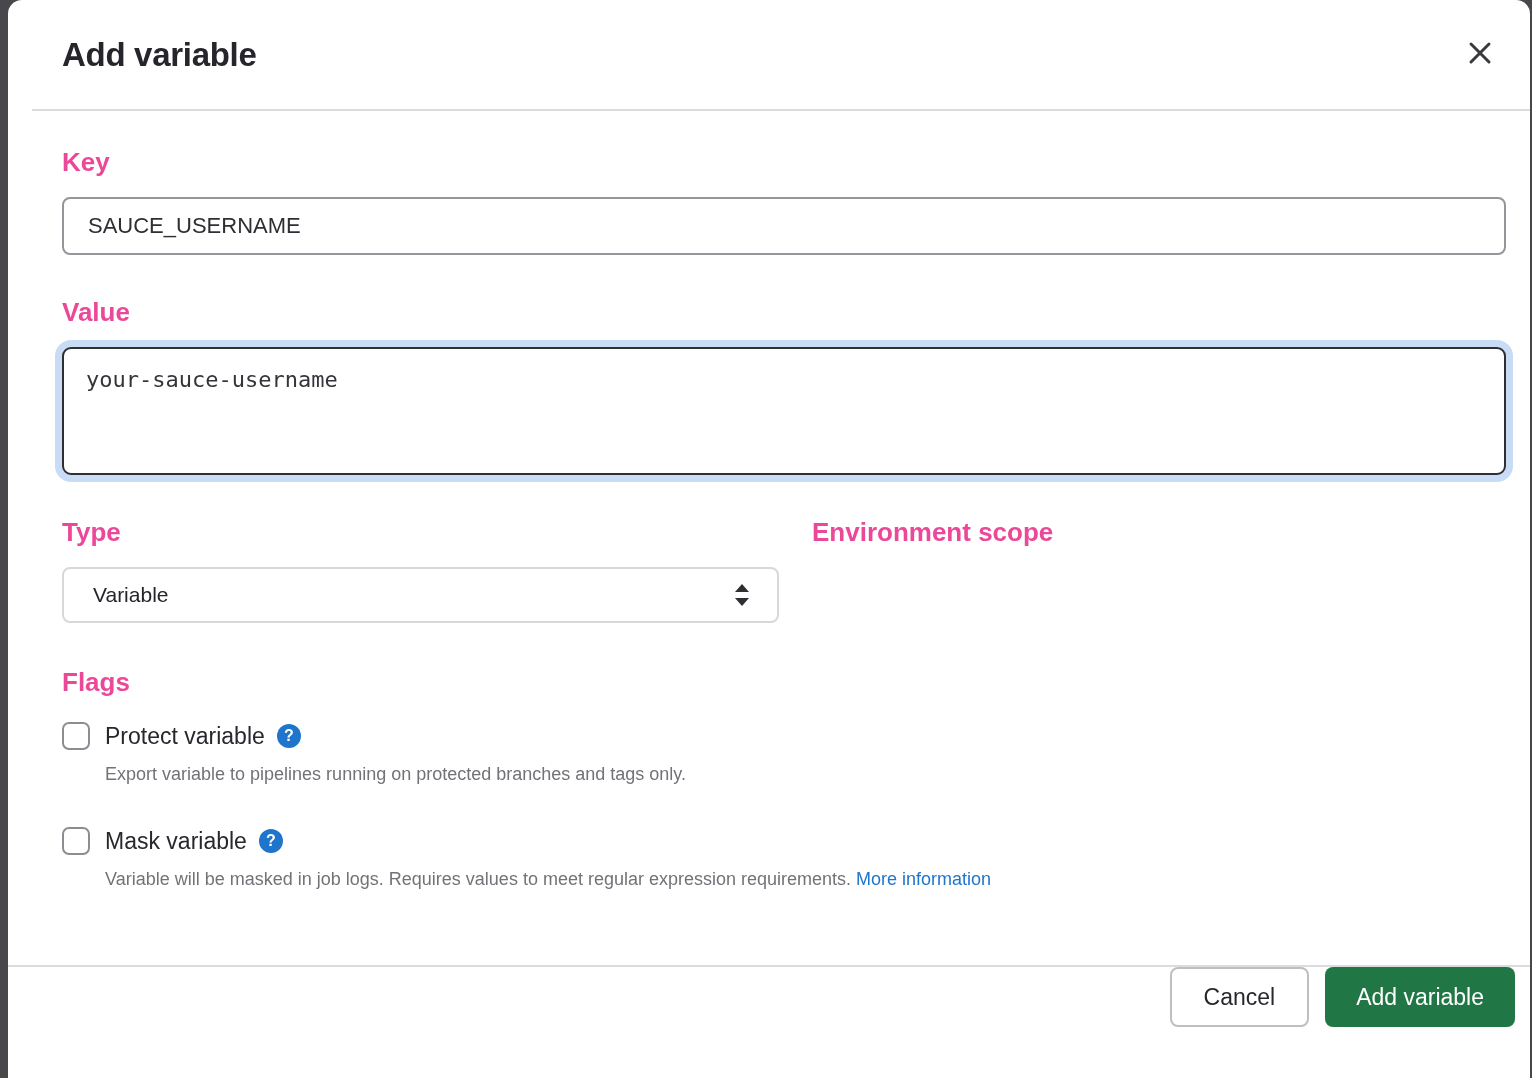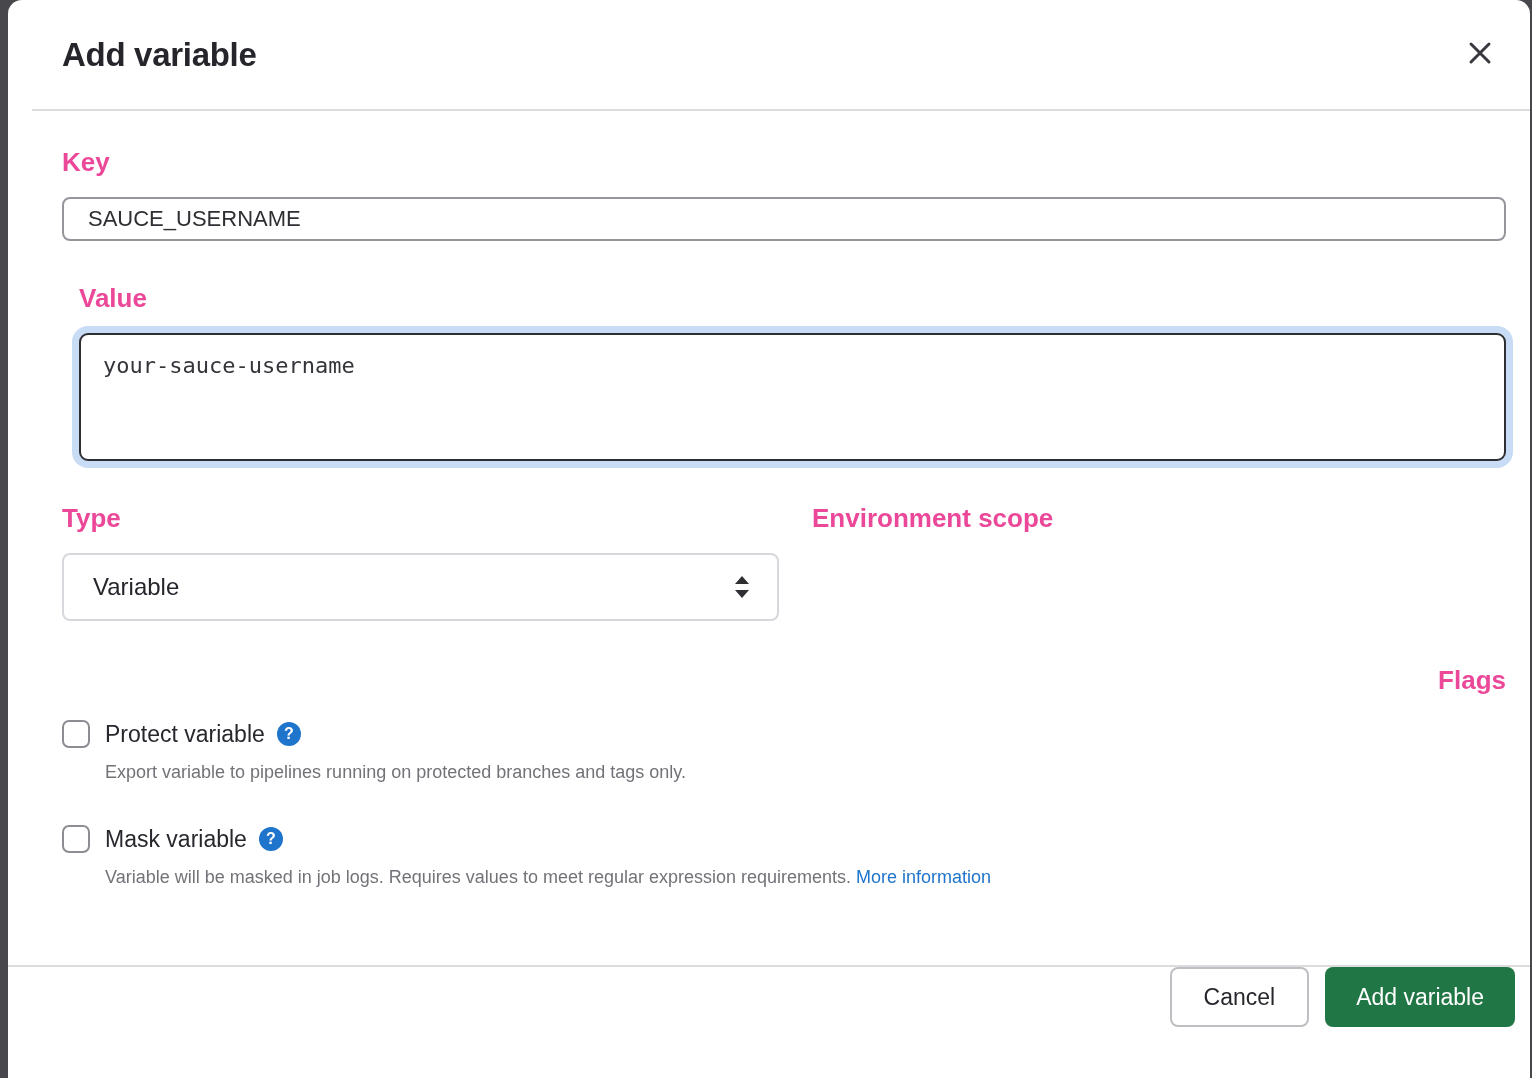--- a/index.html
+++ b/index.html
@@ -47,31 +47,31 @@
   .modal-body { padding: 36px 24px 0 30px; }
   .field-label {
     font-size: 26px;
     font-weight: 700;
     color: #ec4899;
     margin-bottom: 19px;
   }
   .text-input {
     display: block;
     width: 100%;
-    height: 44px;
+    height: 58px;
     border: 2px solid #96959b;
     border-radius: 8px;
     font-size: 22px;
     font-family: "Liberation Sans", sans-serif;
     color: #2f2e33;
     padding: 0 24px;
     background: #fff;
     outline: none;
   }
-  .value-group { margin-top: 42px; margin-left: 17px; }
+  .value-group { margin-top: 42px; }
   .value-textarea {
     display: block;
     width: 100%;
     height: 128px;
     margin: 10px 0 12px 0;
     border: 2px solid #2f2e33;
     border-radius: 9px;
     box-shadow: 0 0 0 7px #c8dcf5;
     font-family: "DejaVu Sans Mono", monospace;
     font-size: 22px;
@@ -82,28 +82,28 @@
     line-height: 30px;
   }
   .row-two-cols {
     display: grid;
     grid-template-columns: 717px 1fr;
     column-gap: 33px;
     margin-top: 42px;
   }
   .select-box {
     position: relative;
-    height: 68px;
+    height: 56px;
     border: 2px solid #d8d7dc;
     border-radius: 8px;
     background: #fff;
     display: flex;
     align-items: center;
     padding: 0 60px 0 29px;
-    font-size: 24px;
+    font-size: 21px;
     color: #26252b;
     cursor: pointer;
   }
   .select-caret {
     position: absolute;
     right: 24px;
     top: 50%;
     transform: translateY(-50%);
     display: flex;
     align-items: center;
@@ -225,21 +225,21 @@
             </svg>
           </span>
         </div>
       </div>
       <div>
         <div class="field-label">Environment scope</div>
       </div>
     </div>
 
     <div class="flags-section">
-      <div class="field-label" style="margin-bottom:0;text-align:right;">Flags</div>
+      <div class="field-label" style="margin-bottom:0;">Flags</div>
 
       <div class="flag-row">
         <div class="flag-head">
           <span class="checkbox"></span>
           <span class="flag-label">Protect variable</span>
           <span class="help-icon">?</span>
         </div>
         <div class="flag-desc">Export variable to pipelines running on protected branches and tags only.</div>
       </div>
 

